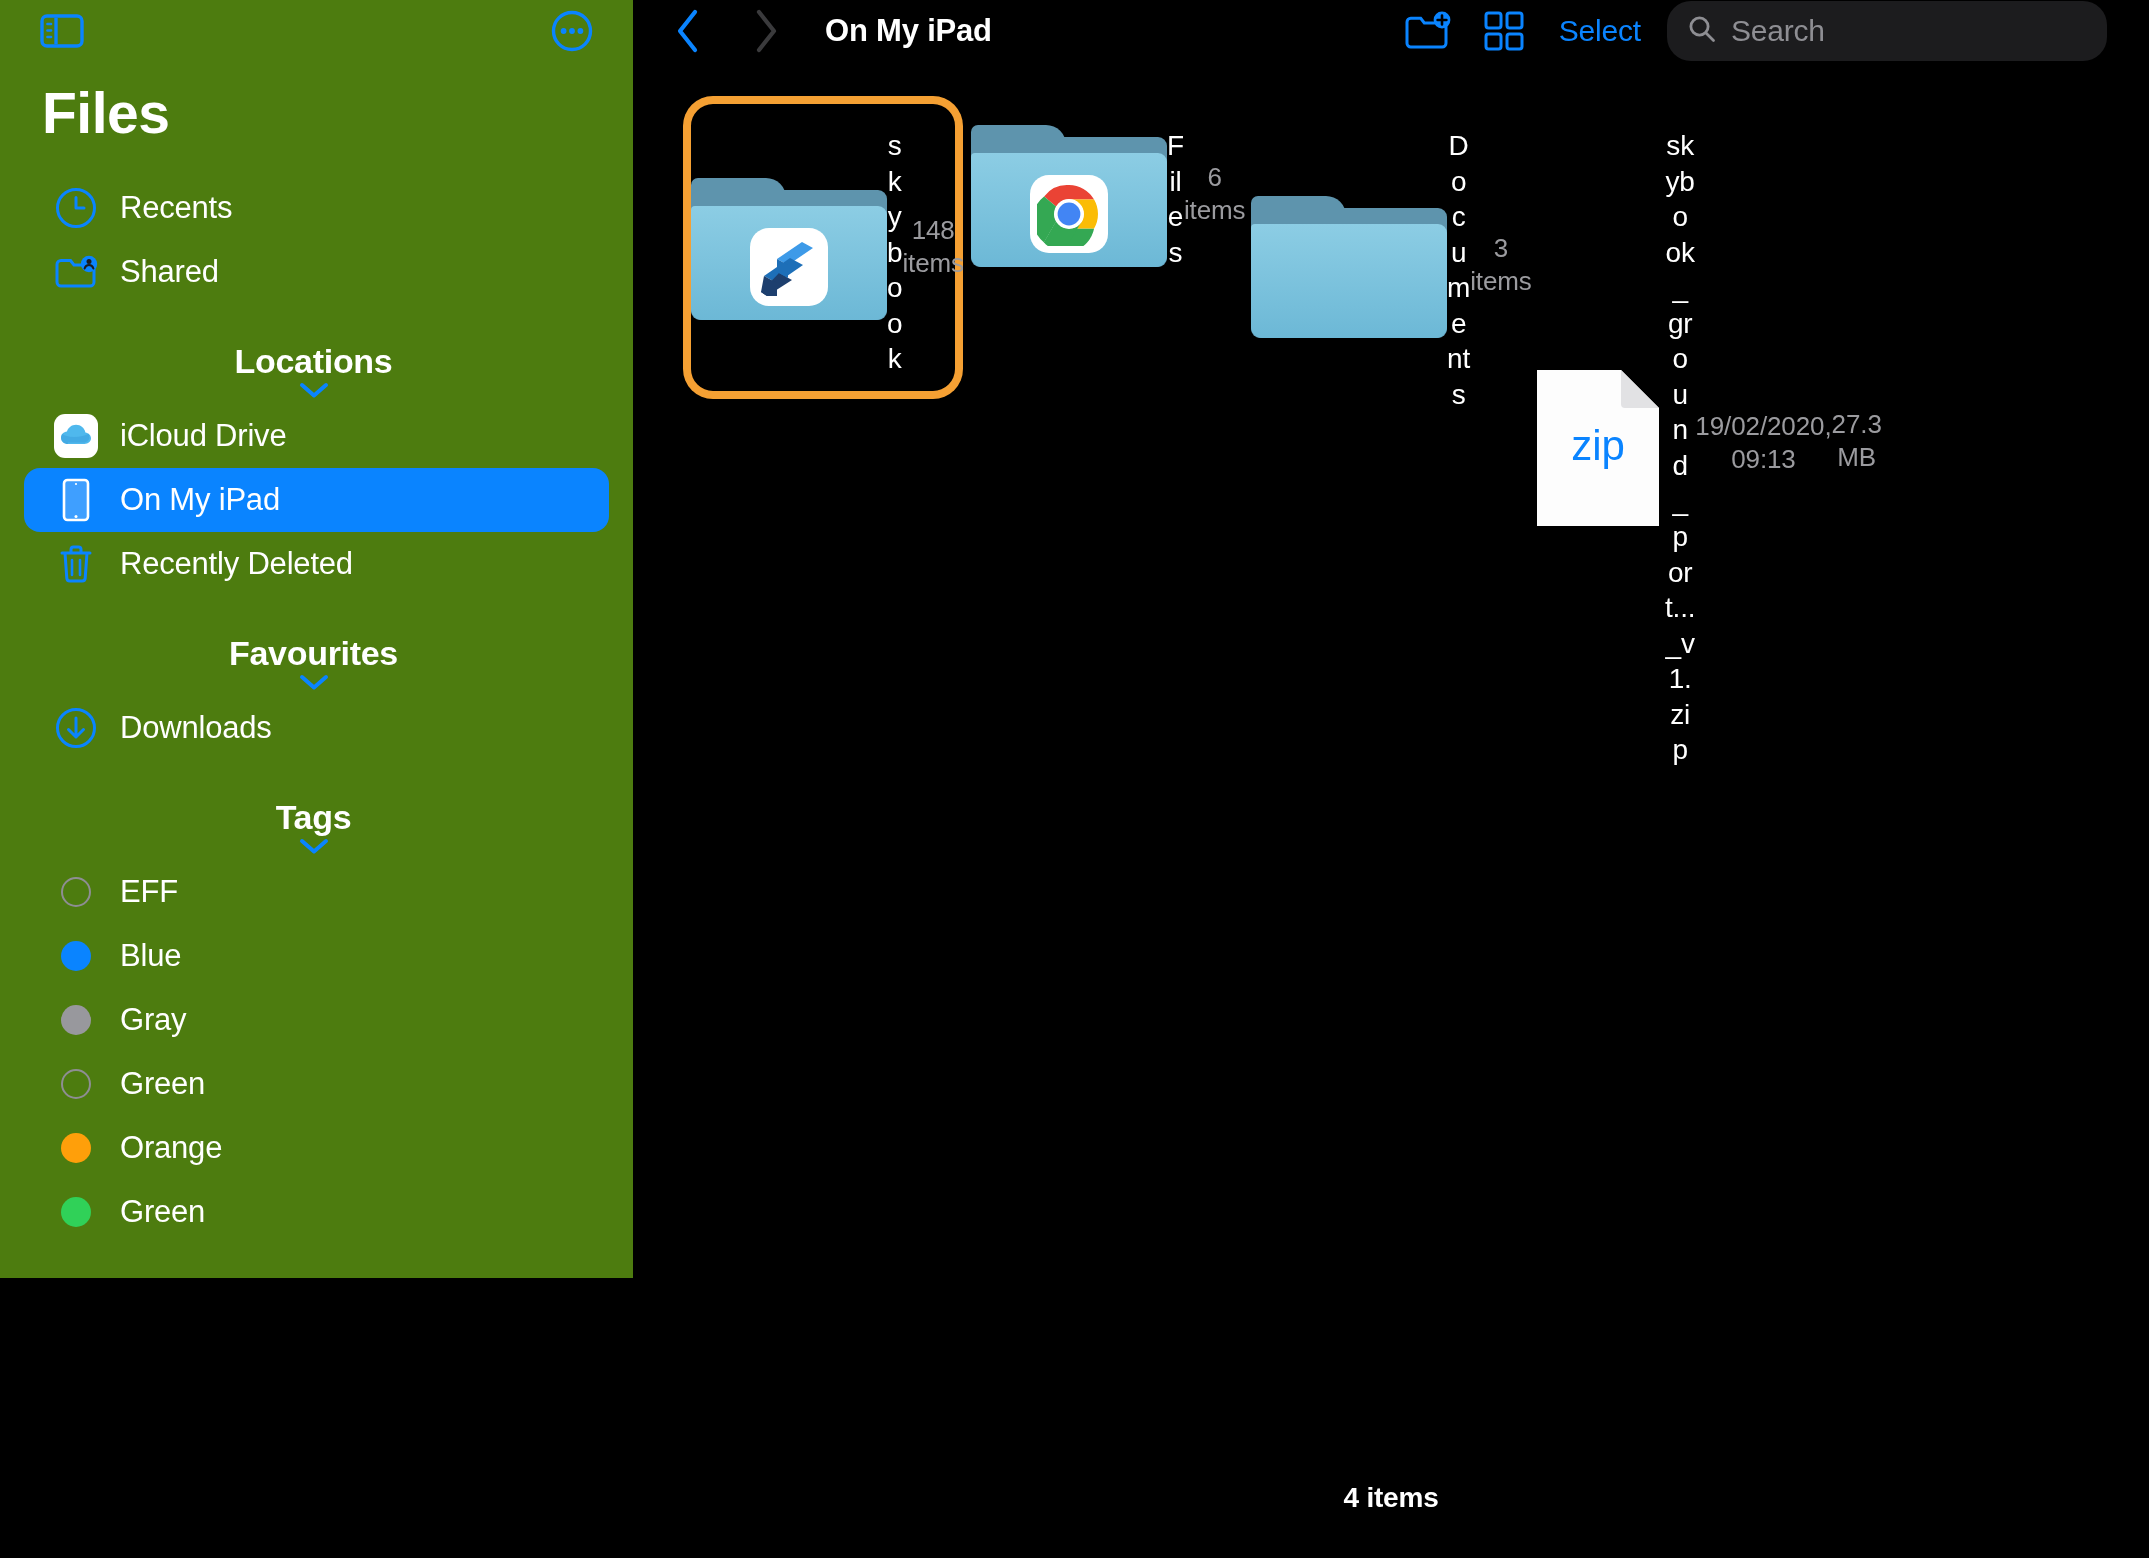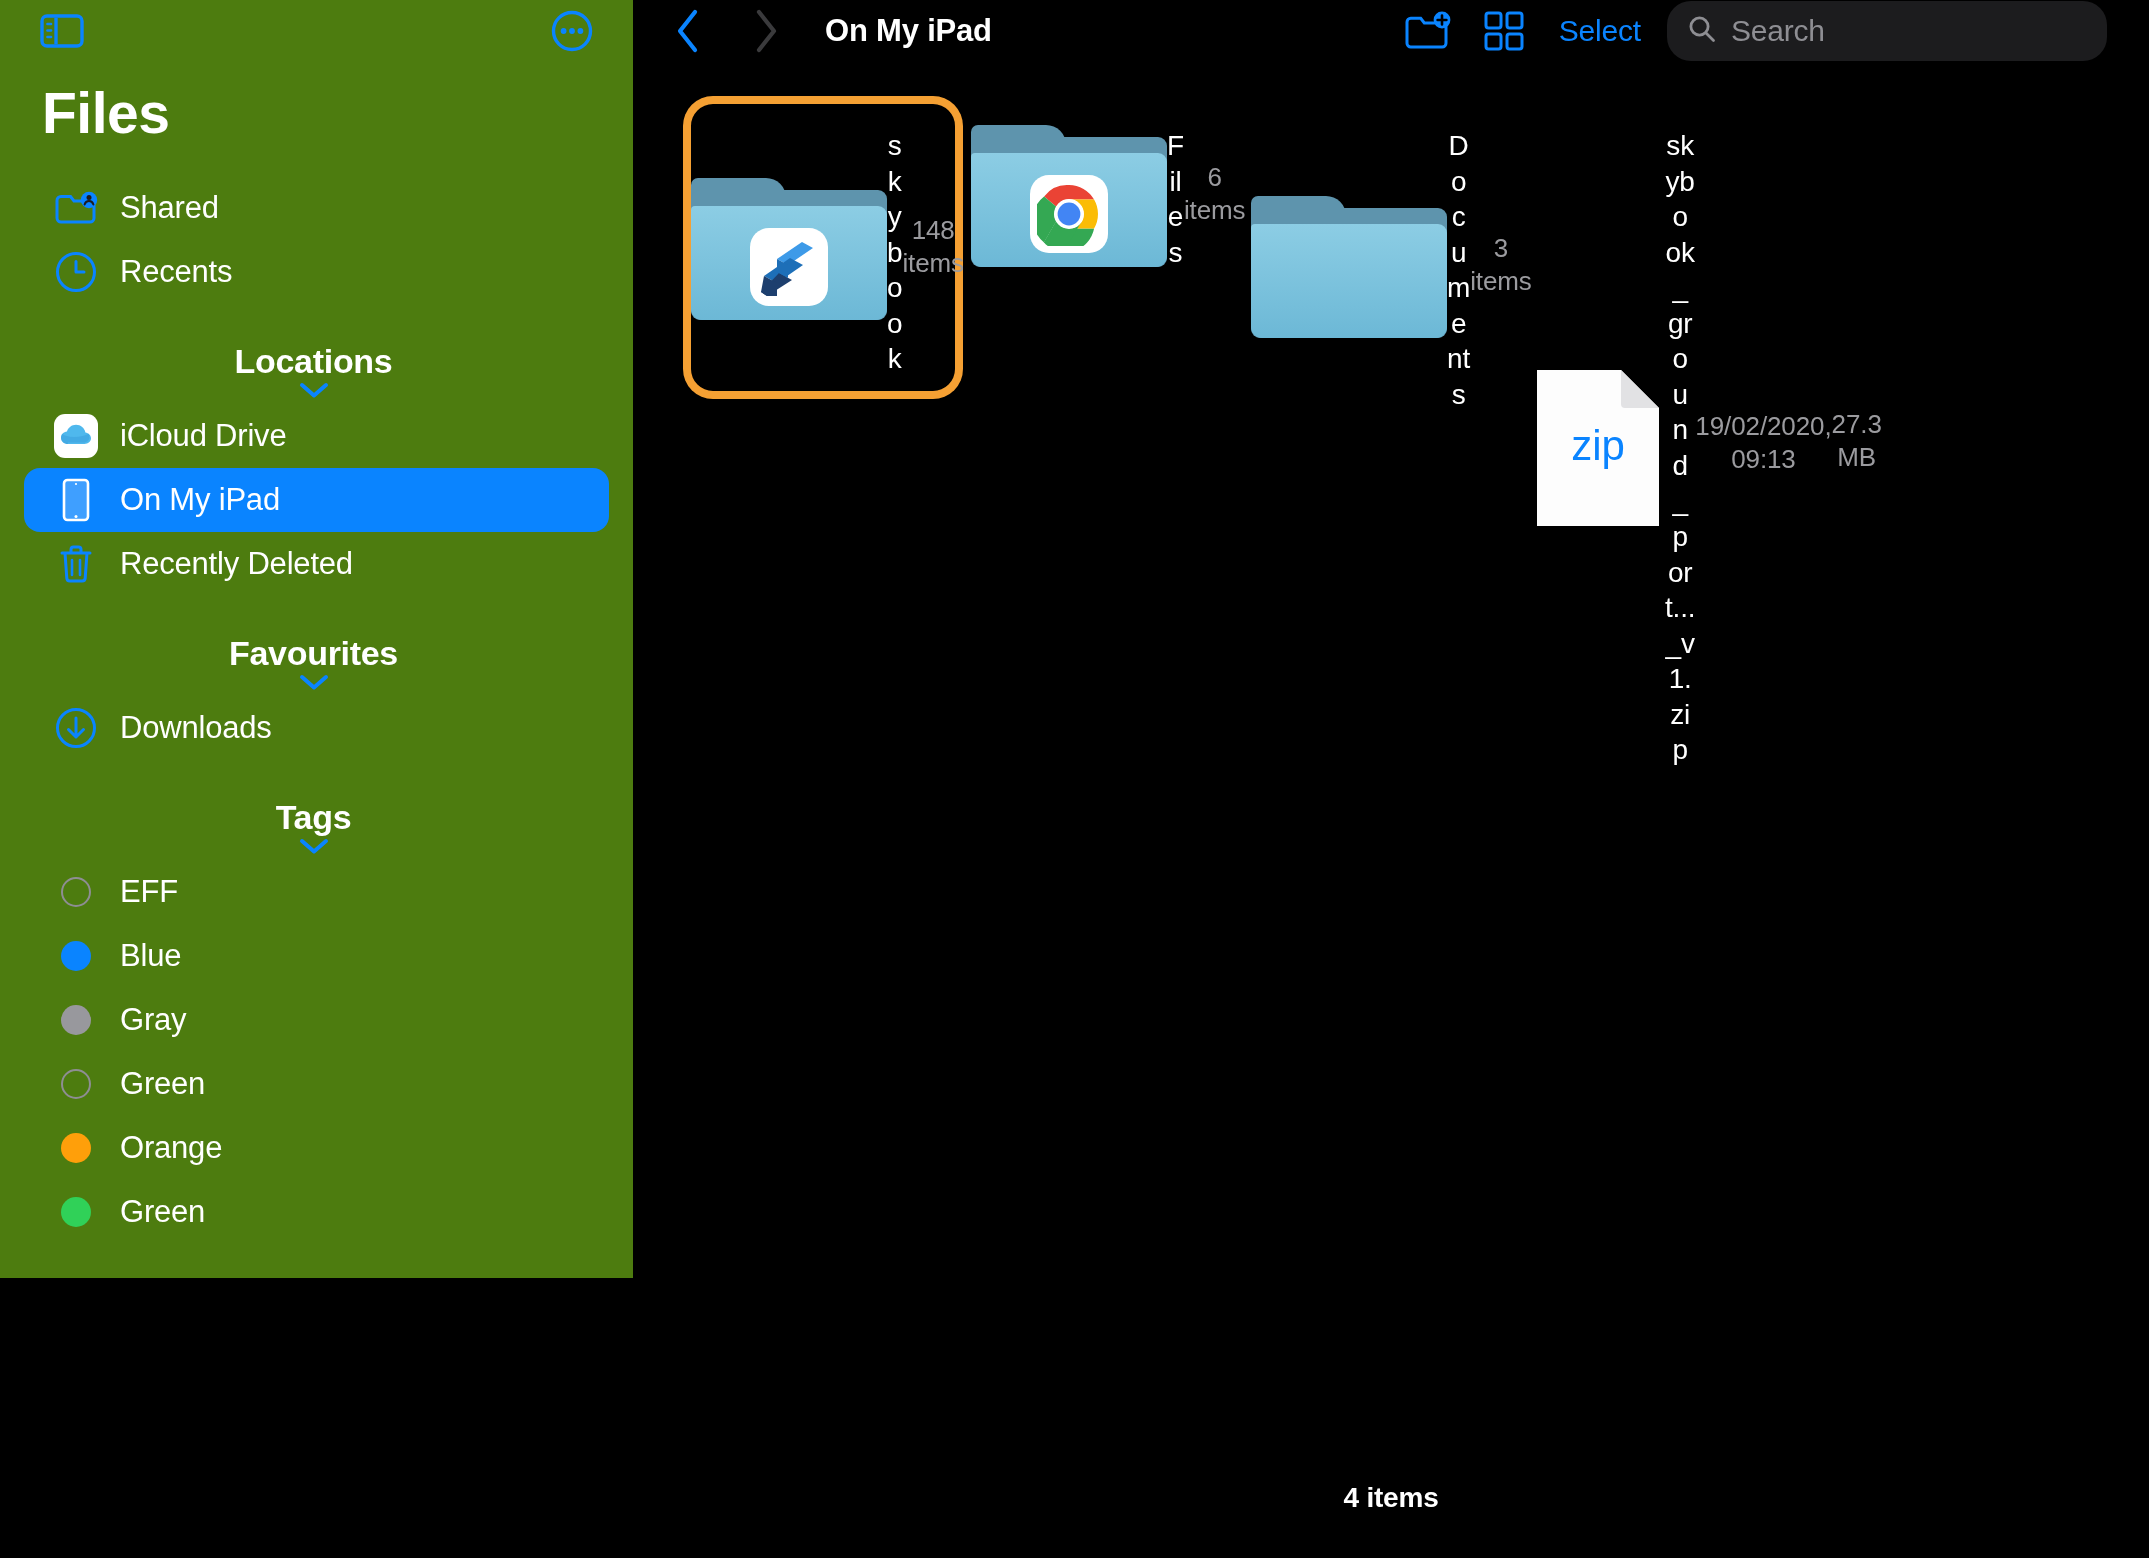--- a/index.html
+++ b/index.html
@@ -167,38 +167,38 @@
         </svg>
       </button>
     </div>
 
     <div class="files-title">Files</div>
 
     <div class="nav-list">
 
       <div class="nav-row">
         <span class="nav-icon">
+          <svg width="44" height="44" viewBox="0 0 44 44" fill="none">
+            <circle cx="22" cy="22" r="18.5" stroke="#0a84ff" stroke-width="3"></circle>
+            <path d="M22 11.5V22H30" stroke="#0a84ff" stroke-width="3" stroke-linecap="round" stroke-linejoin="round"></path>
+          </svg>
+        </span>
+        <span class="nav-label">Recents</span>
+      </div>
+
+      <div class="nav-row">
+        <span class="nav-icon">
           <svg width="46" height="44" viewBox="0 0 46 44" fill="none">
             <path d="M4 14.5C4 12.3 5.8 10.5 8 10.5H17.5L21 15H37C39.2 15 41 16.8 41 19V32C41 34.2 39.2 36 37 36H8C5.8 36 4 34.2 4 32V14.5Z" stroke="#0a84ff" stroke-width="3"></path>
             <circle cx="36" cy="14" r="8.2" fill="#0a84ff"></circle>
             <circle cx="36" cy="11.6" r="2.5" fill="#1c1c1e"></circle>
             <path d="M31.6 18.5c0.7-2.2 2.4-3.4 4.4-3.4s3.7 1.2 4.4 3.4" stroke="#1c1c1e" stroke-width="2" stroke-linecap="round" fill="none"></path>
           </svg>
         </span>
         <span class="nav-label">Shared</span>
-      </div>
-
-      <div class="nav-row">
-        <span class="nav-icon">
-          <svg width="44" height="44" viewBox="0 0 44 44" fill="none">
-            <circle cx="22" cy="22" r="18.5" stroke="#0a84ff" stroke-width="3"></circle>
-            <path d="M22 11.5V22H30" stroke="#0a84ff" stroke-width="3" stroke-linecap="round" stroke-linejoin="round"></path>
-          </svg>
-        </span>
-        <span class="nav-label">Recents</span>
       </div>
     </div>
 
     <div class="section-head">
       <span class="section-title">Locations</span>
       <span>
         <svg class="chev" viewBox="0 0 30 18" fill="none">
             <path d="M3 4l12 10.5L27 4" stroke="#0a84ff" stroke-width="4" stroke-linecap="round" stroke-linejoin="round"></path>
           </svg>
       </span>

